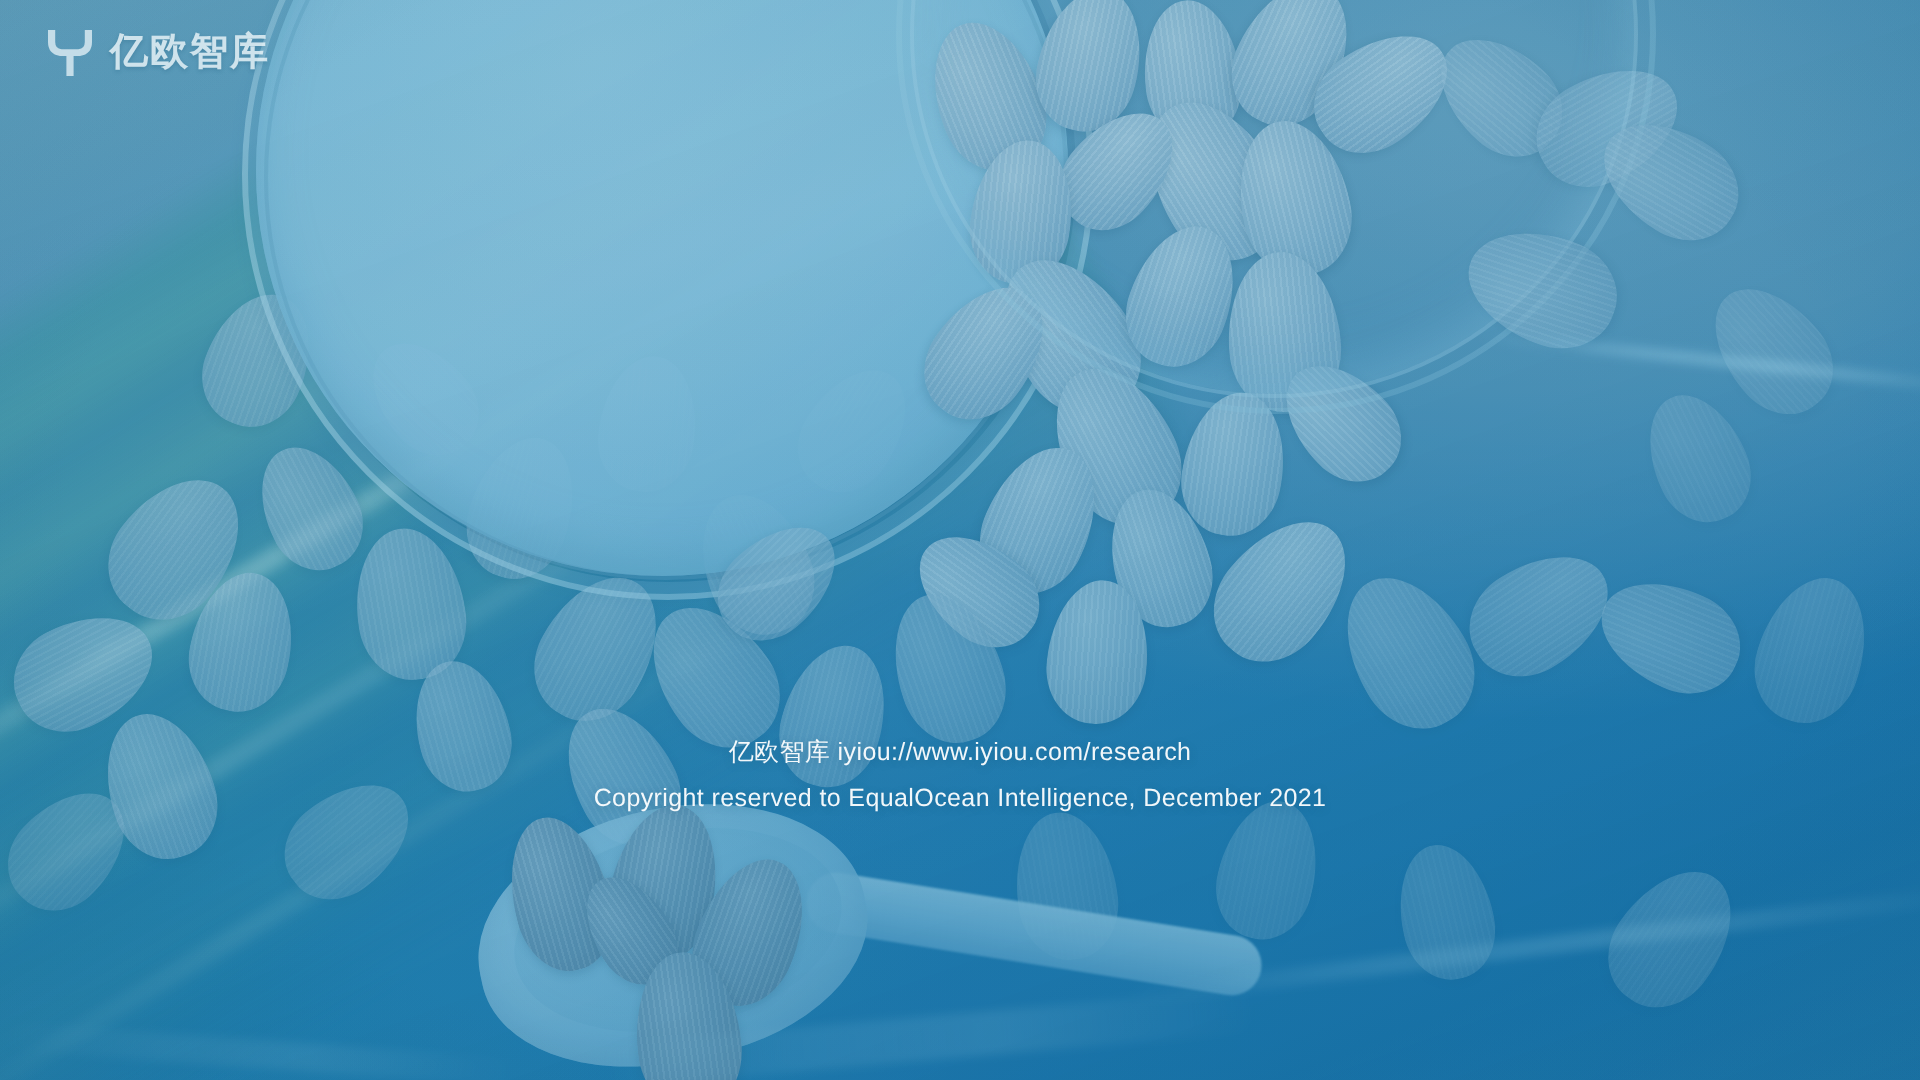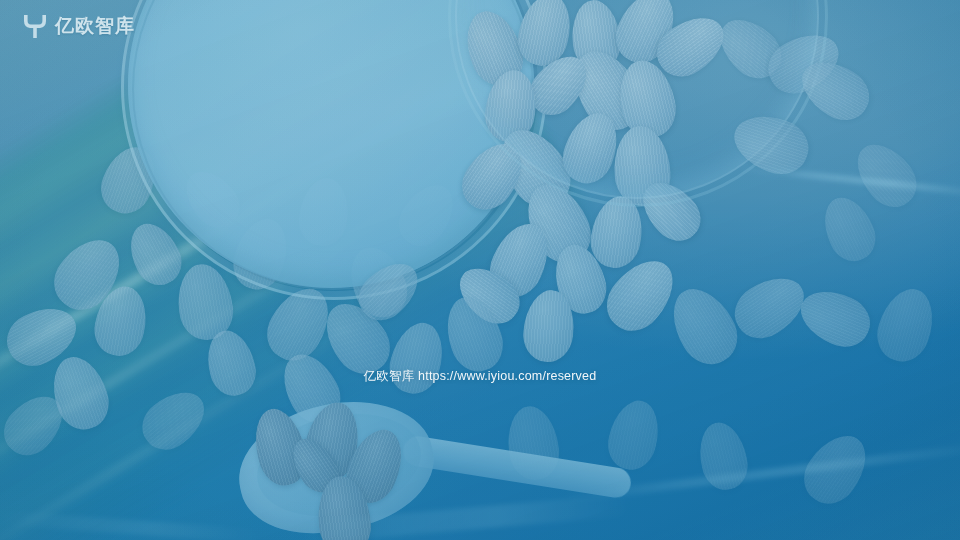--- a/index.html
+++ b/index.html
@@ -331,16 +331,17 @@
 
   <div class="logo">
     <svg class="logo-mark" viewBox="0 0 26 28">
       <path d="M2 3 L2 9 Q2 15 8 16 L11.2 16 L11.2 26 L14.8 26 L14.8 16 L18 16 Q24 15 24 9 L24 3 L20.4 3 L20.4 9 Q20.4 12.4 17.2 12.6 L8.8 12.6 Q5.6 12.4 5.6 9 L5.6 3 Z" fill="#eaf5f9" opacity="0.9"></path>
     </svg>
     <span class="logo-text">亿欧智库</span>
   </div>
 
 
   <div class="sub-wrap">
-    <div class="sub-line">亿欧智库 https://www.iyiou.com/reserved</div>
+    <div class="sub-line">亿欧智库 iyiou://www.iyiou.com/research</div>
+    <div class="sub-line">Copyright reserved to EqualOcean Intelligence, December 2021</div>
   </div>
 
 </div>
 
 </body></html>

